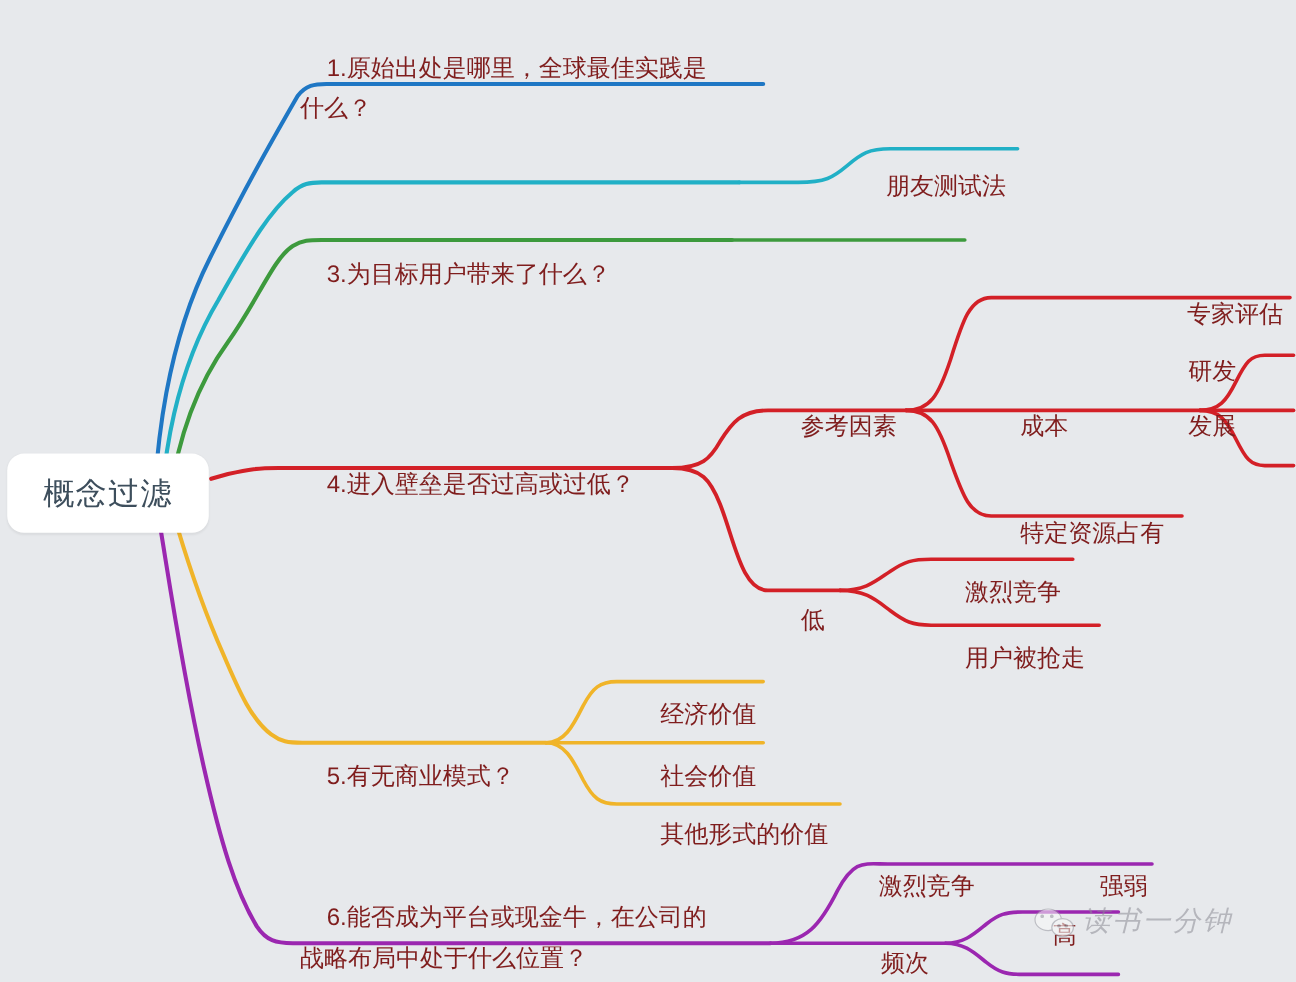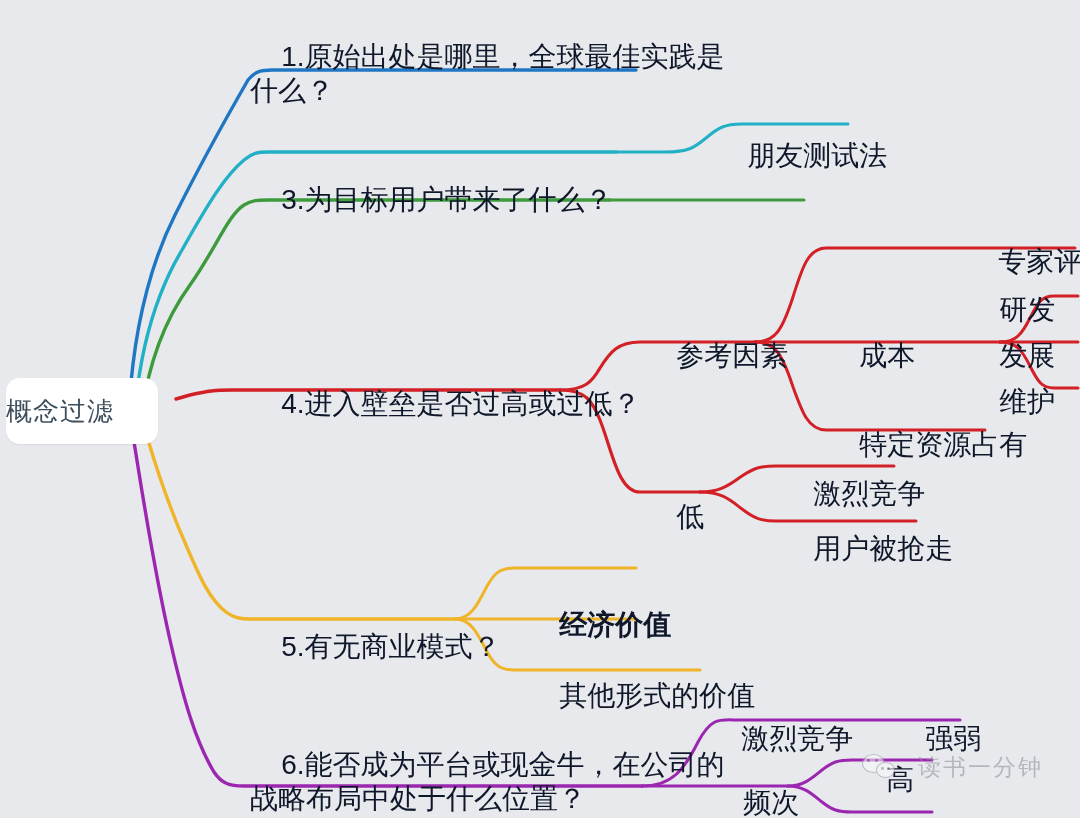--- a/index.html
+++ b/index.html
@@ -24,52 +24,54 @@
     position: absolute;
     left: 0; top: 0;
     width: 1080px;
     height: 818px;
     pointer-events: none;
   }
   .root-node {
     position: absolute;
     left: 6px;
     top: 378px;
-    width: 152px;
+    width: 168px;
     height: 66px;
     background: #ffffff;
     border-radius: 14px;
     display: flex;
     align-items: center;
+    justify-content: center;
     box-shadow: 0 1px 2px rgba(0,0,0,0.06);
     z-index: 5;
   }
   .root-node .root-label {
     font-size: 26px;
     color: #3d4e5c;
     letter-spacing: 1px;
     white-space: nowrap;
   }
   .node {
     position: absolute;
-    color: #0f172a;
-    font-size: 28px;
+    color: #7f1d1d;
+    font-size: 20px;
     line-height: 34px;
     white-space: pre;
     z-index: 4;
   }
   .watermark {
     position: absolute;
     left: 862px;
     top: 752px;
     display: flex;
-    align-items: flex-start;
-    gap: 22px;
+    align-items: flex-end;
+    gap: 6px;
     opacity: 0.55;
     z-index: 6;
+    font-style: italic;
   }
   .watermark .wm-text {
     font-size: 23px;
     color: #8d8d96;
     letter-spacing: 2px;
     white-space: nowrap;
   }
   .wechat-icon {
     width: 34px;
     height: 28px;
@@ -155,21 +157,21 @@
   <div class="node" style="left:250px; top:6px; width:400px;">
     <span>1.原始出处是哪里，全球最佳实践是
 什么？</span>
   </div>
 
 
   <div class="node" style="left:716px; top:105px;">
     <span>朋友测试法</span>
   </div>
 
-  <div class="node" style="left:250px; top:149px;">
+  <div class="node" style="left:250px; top:178px;">
     <span>3.为目标用户带来了什么？</span>
   </div>
 
 
   <div class="node" style="left:250px; top:353px;">
     <span>4.进入壁垒是否过高或过低？</span>
   </div>
 
   <div class="node" style="left:645px; top:305px;">
     <span>参考因素</span>
@@ -185,23 +187,20 @@
   </div>
 
   <div class="node" style="left:968px; top:259px;">
     <span>研发</span>
   </div>
 
   <div class="node" style="left:968px; top:305px;">
     <span>发展</span>
   </div>
 
-  <div class="node" style="left:968px; top:351px;">
-    <span>维护</span>
-  </div>
 
   <div class="node" style="left:828px; top:394px;">
     <span>特定资源占有</span>
   </div>
 
   <div class="node" style="left:645px; top:466px;">
     <span>低</span>
   </div>
 
   <div class="node" style="left:782px; top:443px;">
@@ -209,24 +208,27 @@
   </div>
 
   <div class="node" style="left:782px; top:498px;">
     <span>用户被抢走</span>
   </div>
 
   <div class="node" style="left:250px; top:596px;">
     <span>5.有无商业模式？</span>
   </div>
 
-  <div class="node" style="left:528px; top:574px;font-weight:bold;">
+  <div class="node" style="left:528px; top:545px;">
     <span>经济价值</span>
   </div>
 
+  <div class="node" style="left:528px; top:596px;">
+    <span>社会价值</span>
+  </div>
 
   <div class="node" style="left:528px; top:645px;">
     <span>其他形式的价值</span>
   </div>
 
   <div class="node" style="left:250px; top:714px; width:400px;">
     <span>6.能否成为平台或现金牛，在公司的
 战略布局中处于什么位置？</span>
   </div>
 

